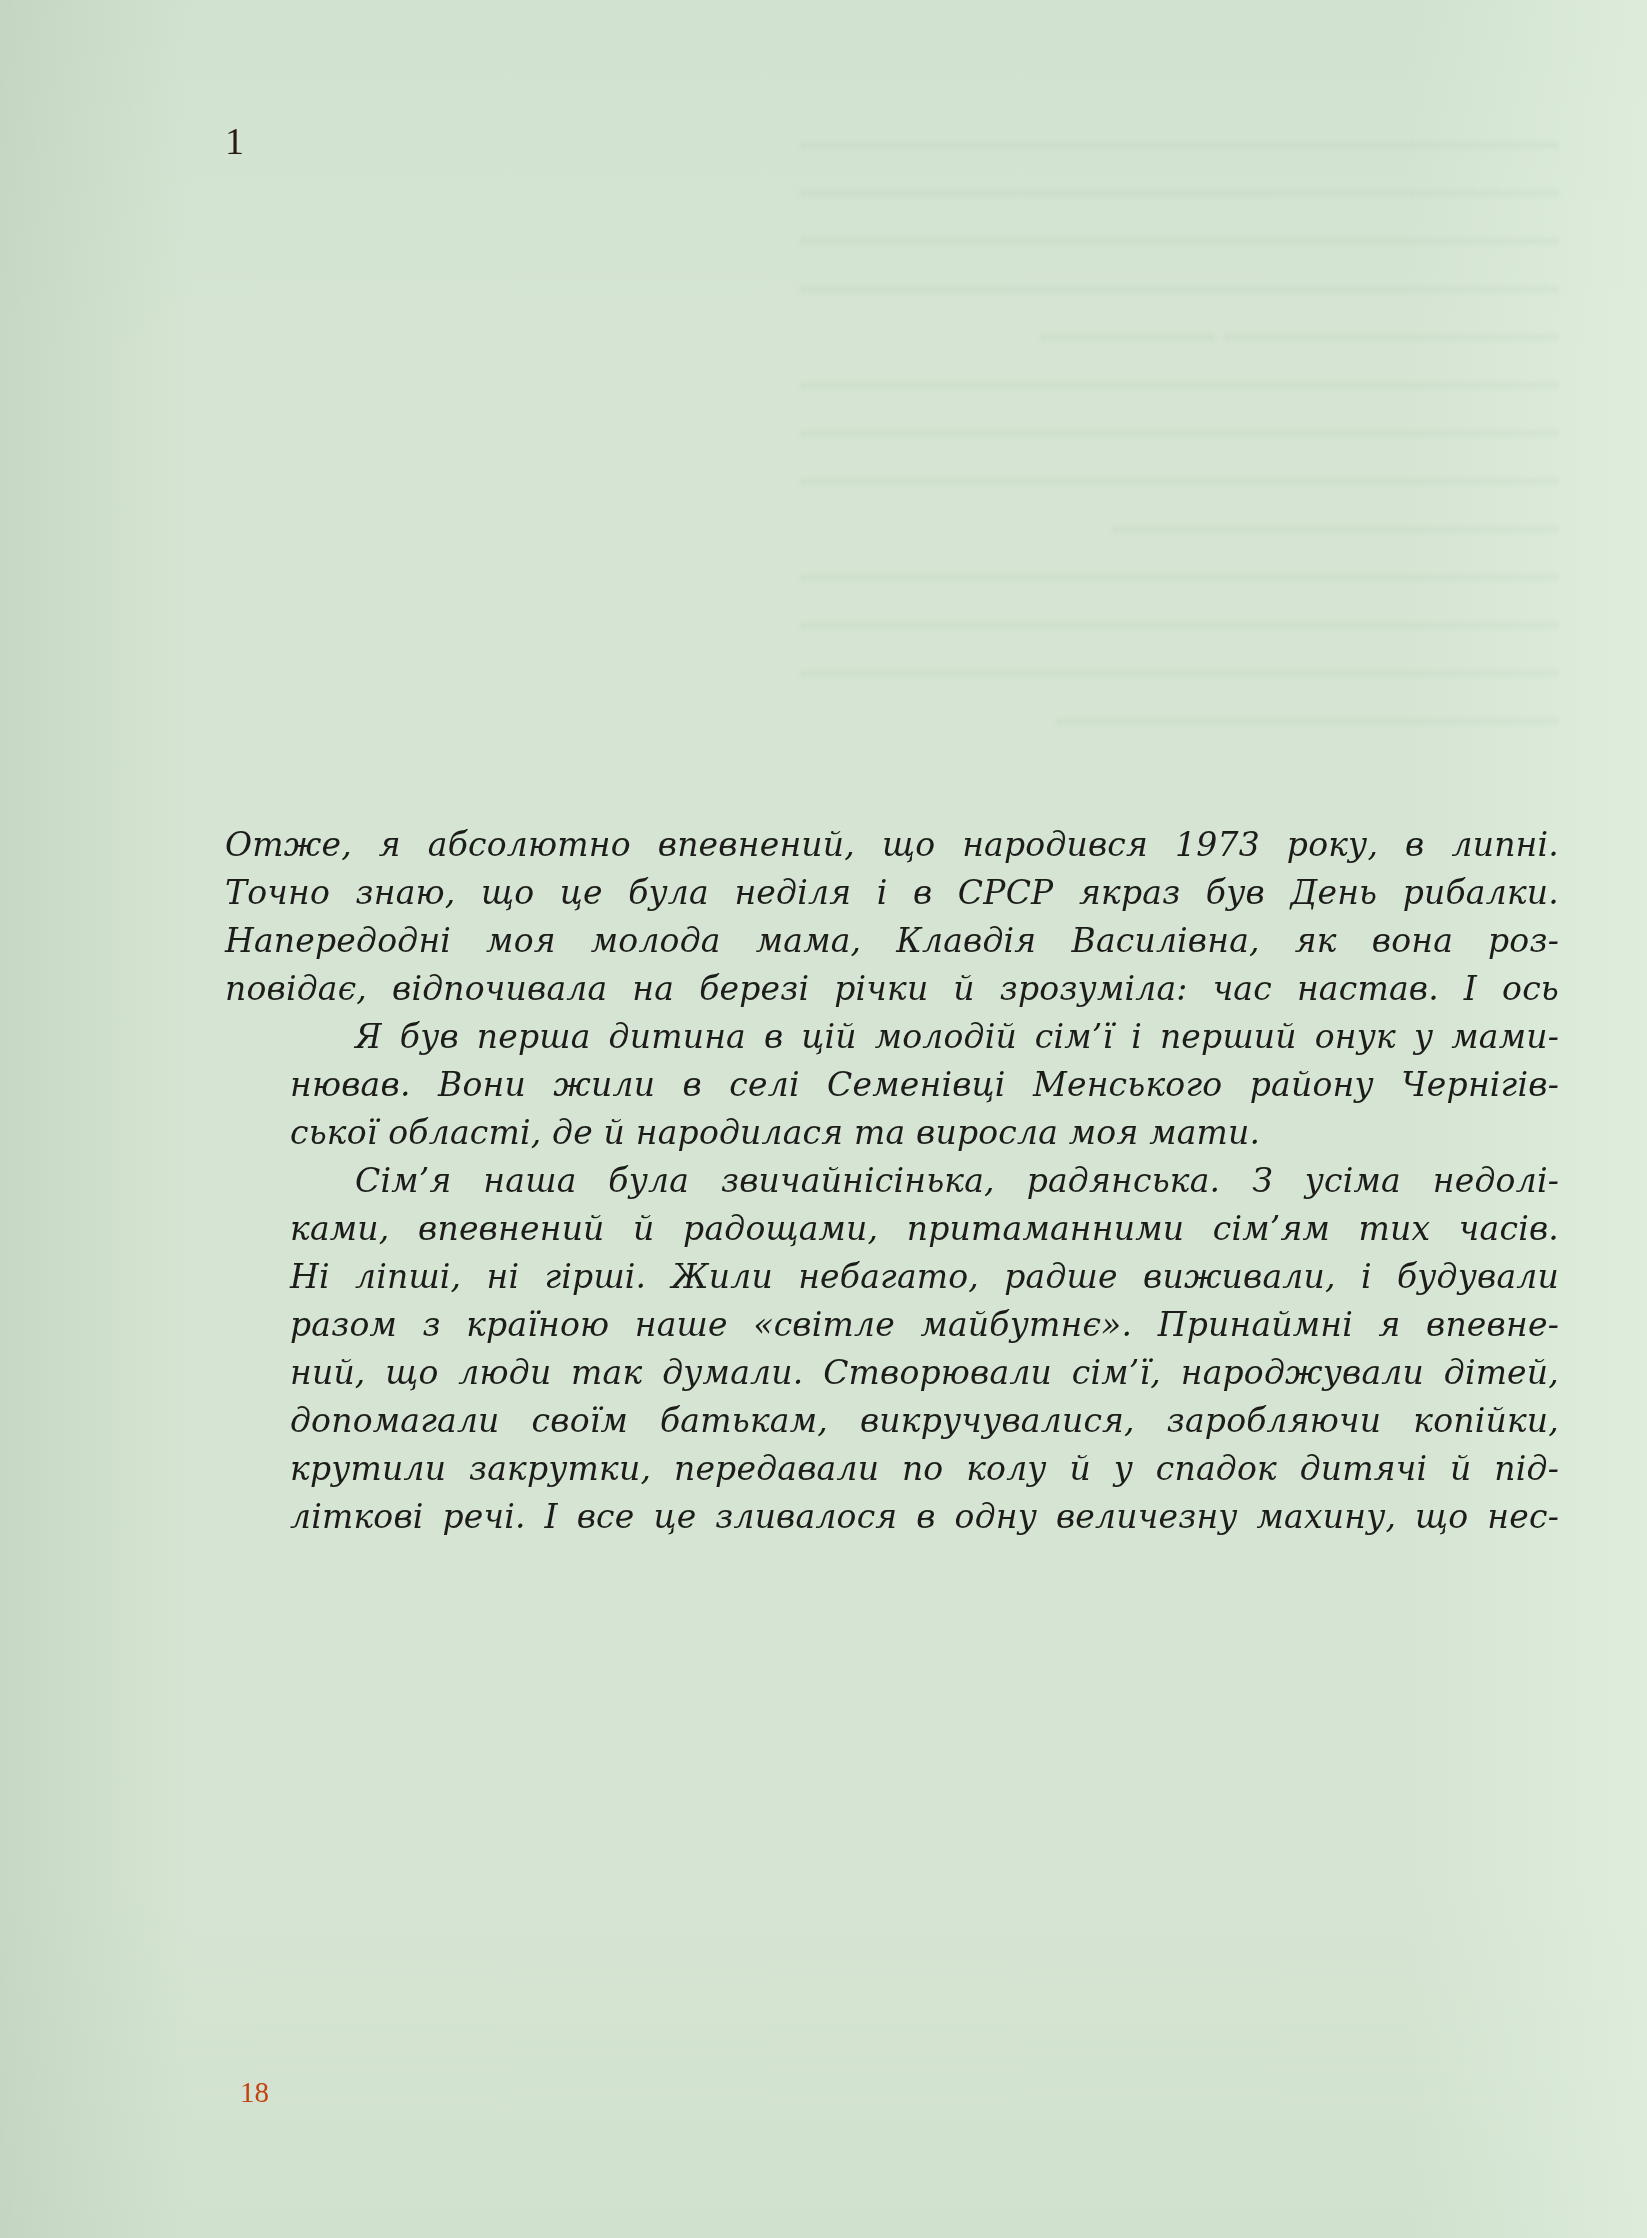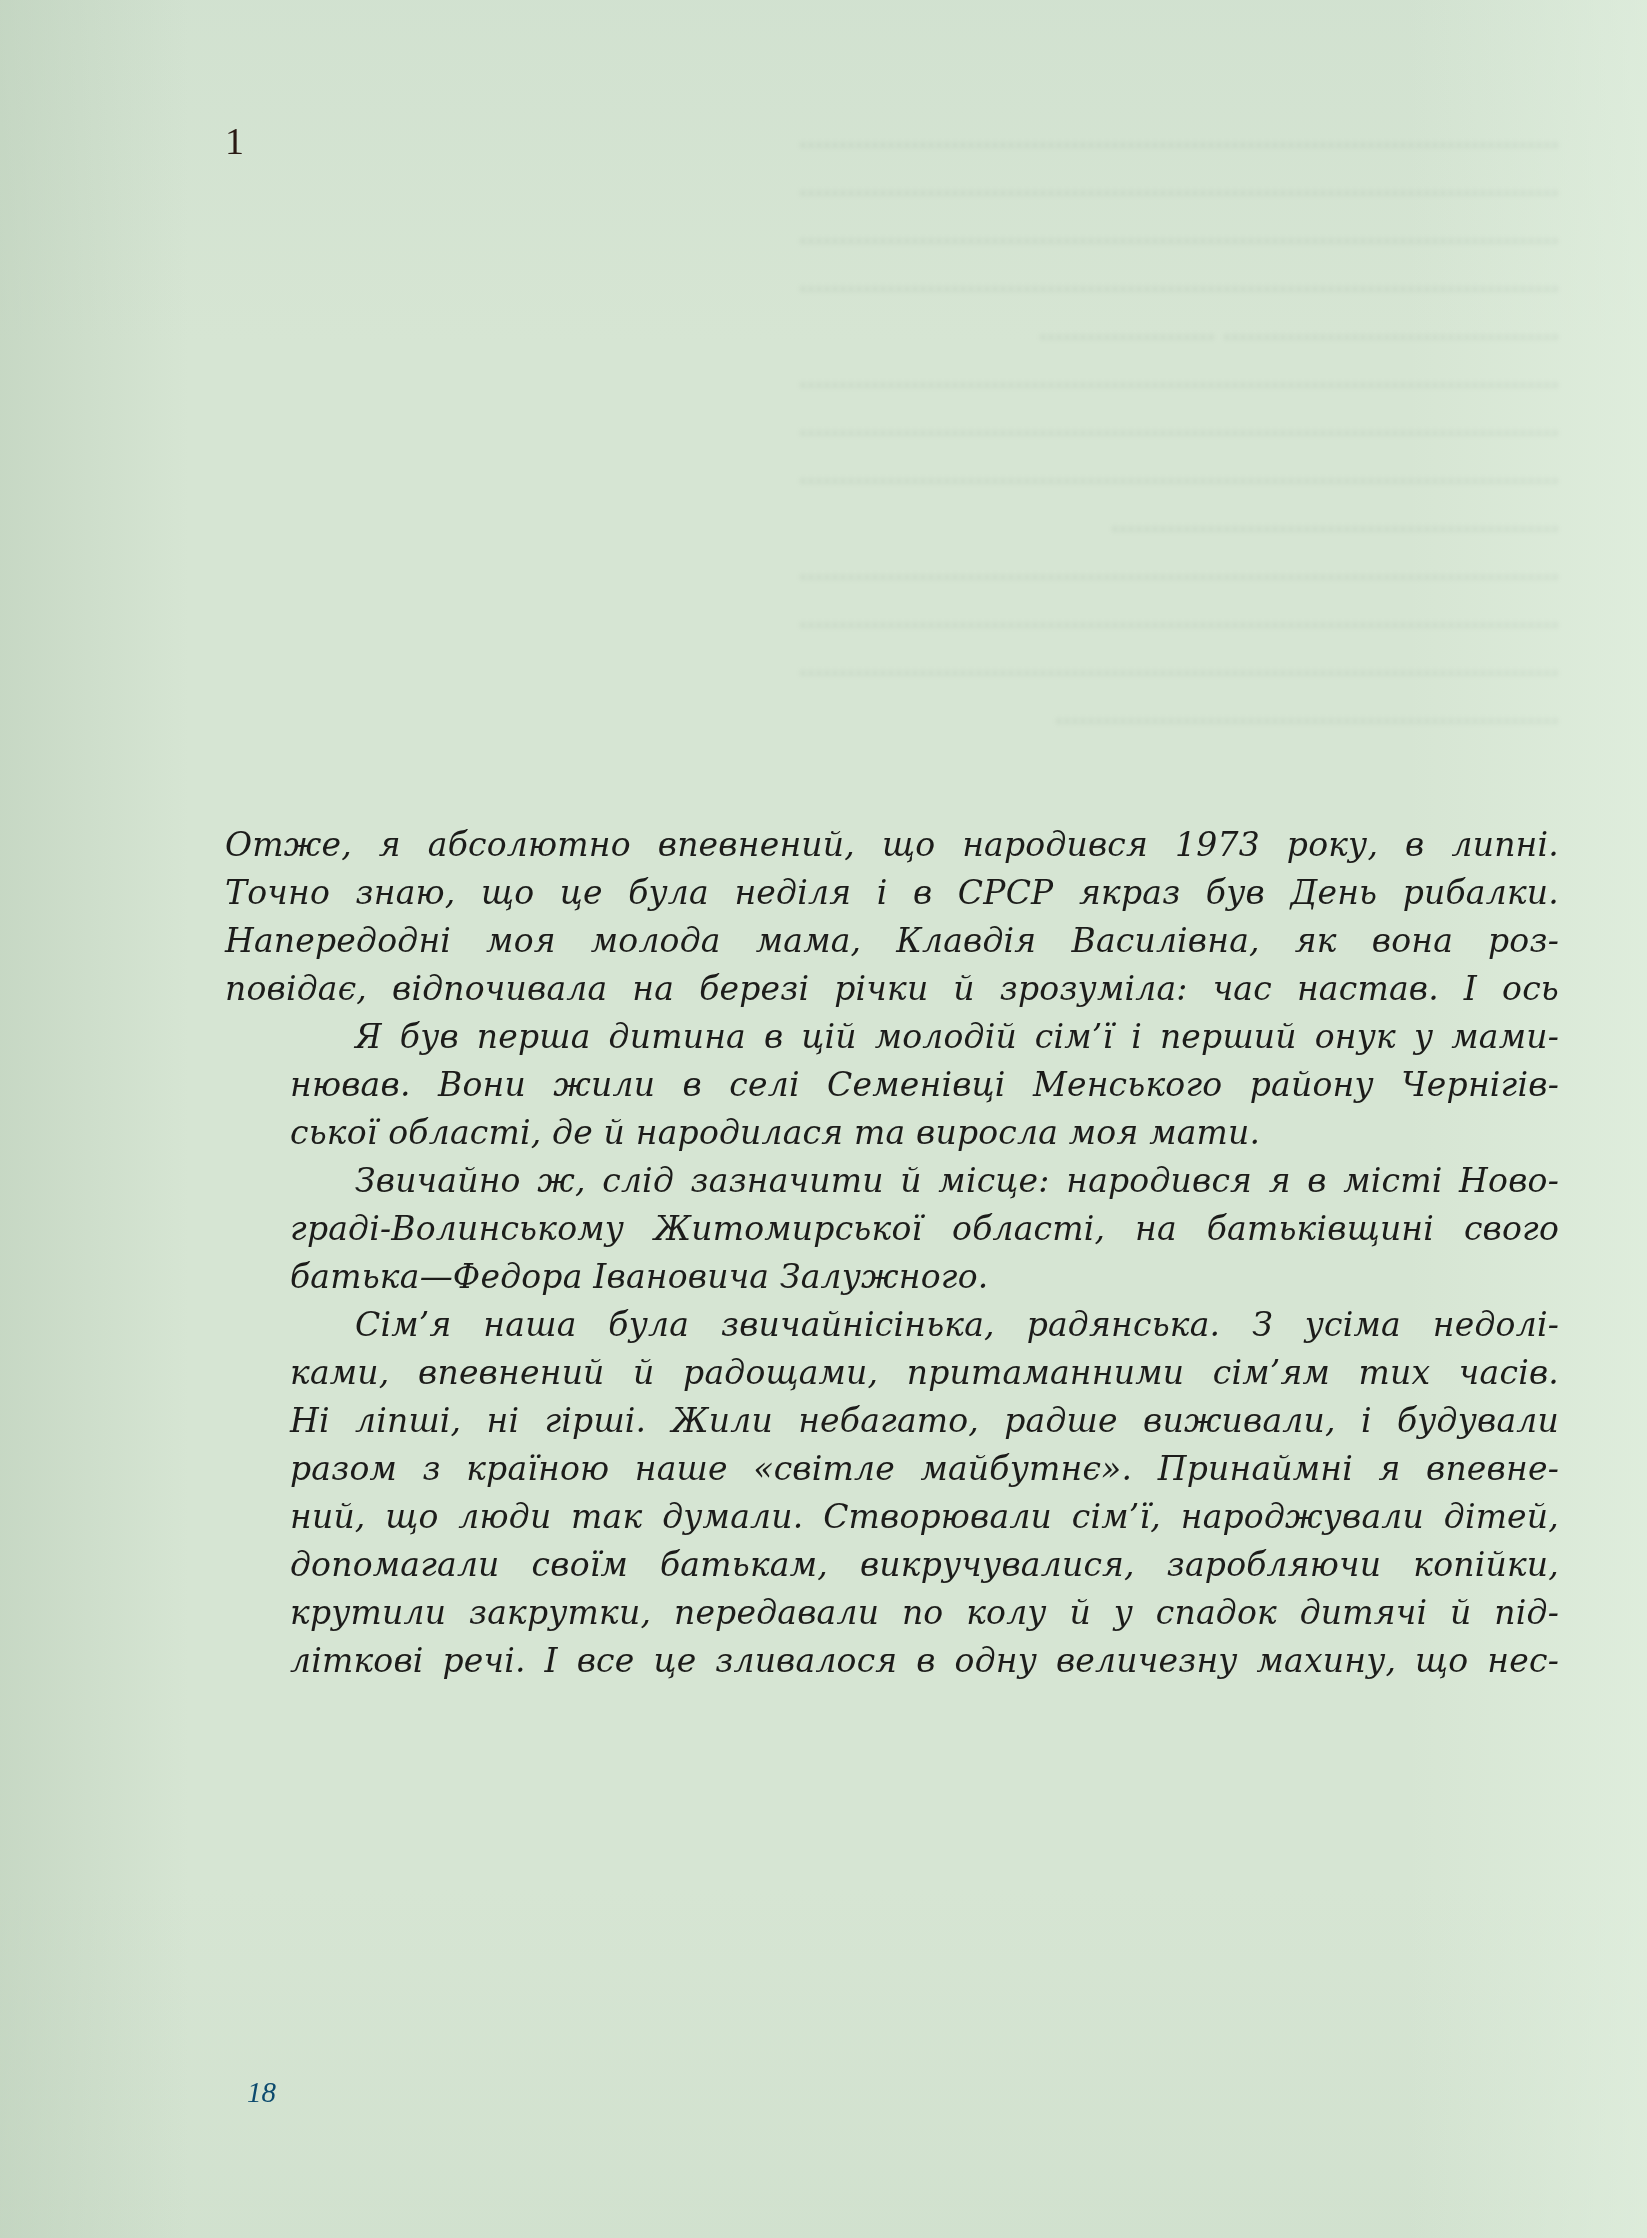--- a/index.html
+++ b/index.html
@@ -69,27 +69,26 @@
       display: block;
       text-align: justify;
       text-align-last: justify;
       white-space: nowrap;
     }
     .line.last {
       text-align-last: left;
     }
     .page-number {
       position: absolute;
-      left: 247px;
+      left: 240px;
       top: 2075px;
       font-size: 29px;
       line-height: 34px;
-      color: #0c4a6e;
+      color: #c2410c;
       font-family: "Liberation Serif", serif;
-      font-style: italic;
     }
   </style>
 </head>
 <body>
 
 <div class="page">
 
   <div class="show-through">
     <p>...............................................................................................</p>
     <p>...............................................................................................</p>
@@ -114,25 +113,20 @@
       <span class="line">Точно знаю, що це була неділя і в СРСР якраз був День рибалки.</span>
       <span class="line">Напередодні моя молода мама, Клавдія Василівна, як вона роз-</span>
       <span class="line">повідає, відпочивала на березі річки й зрозуміла: час настав. І ось</span>
     </p>
     <p class="indent">
       <span class="line" style="padding-left:65px">Я був перша дитина в цій молодій сім’ї і перший онук у мами-</span>
       <span class="line">нював. Вони жили в селі Семенівці Менського району Чернігів-</span>
       <span class="line last">ської області, де й народилася та виросла моя мати.</span>
     </p>
     <p class="indent">
-      <span class="line" style="padding-left:65px">Звичайно ж, слід зазначити й місце: народився я в місті Ново-</span>
-      <span class="line">граді-Волинському Житомирської області, на батьківщині свого</span>
-      <span class="line last">батька—Федора Івановича Залужного.</span>
-    </p>
-    <p class="indent">
       <span class="line" style="padding-left:65px">Сім’я наша була звичайнісінька, радянська. З усіма недолі-</span>
       <span class="line">ками, впевнений й радощами, притаманними сім’ям тих часів.</span>
       <span class="line">Ні ліпші, ні гірші. Жили небагато, радше виживали, і будували</span>
       <span class="line">разом з країною наше «світле майбутнє». Принаймні я впевне-</span>
       <span class="line">ний, що люди так думали. Створювали сім’ї, народжували дітей,</span>
       <span class="line">допомагали своїм батькам, викручувалися, заробляючи копійки,</span>
       <span class="line">крутили закрутки, передавали по колу й у спадок дитячі й під-</span>
       <span class="line">літкові речі. І все це зливалося в одну величезну махину, що нес-</span>
     </p>
   </div>

